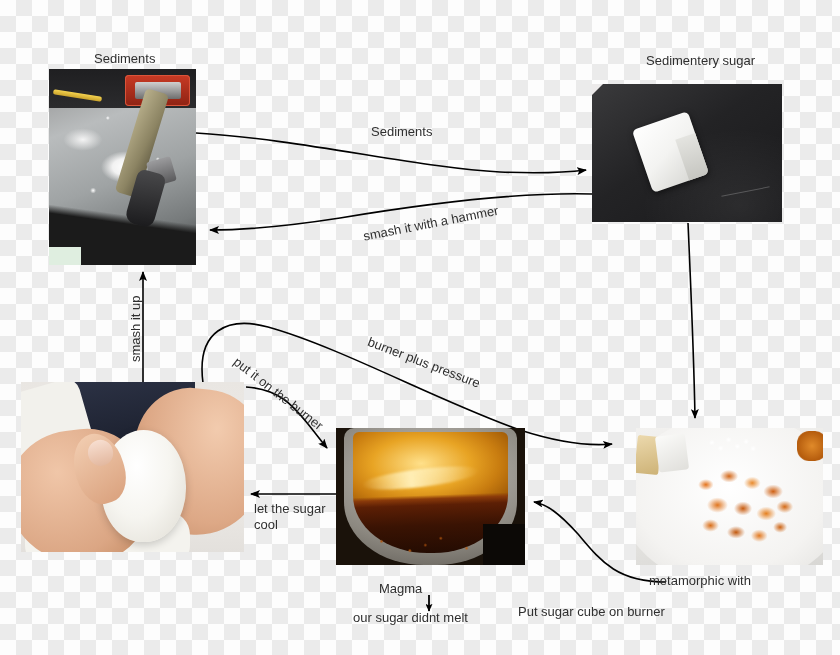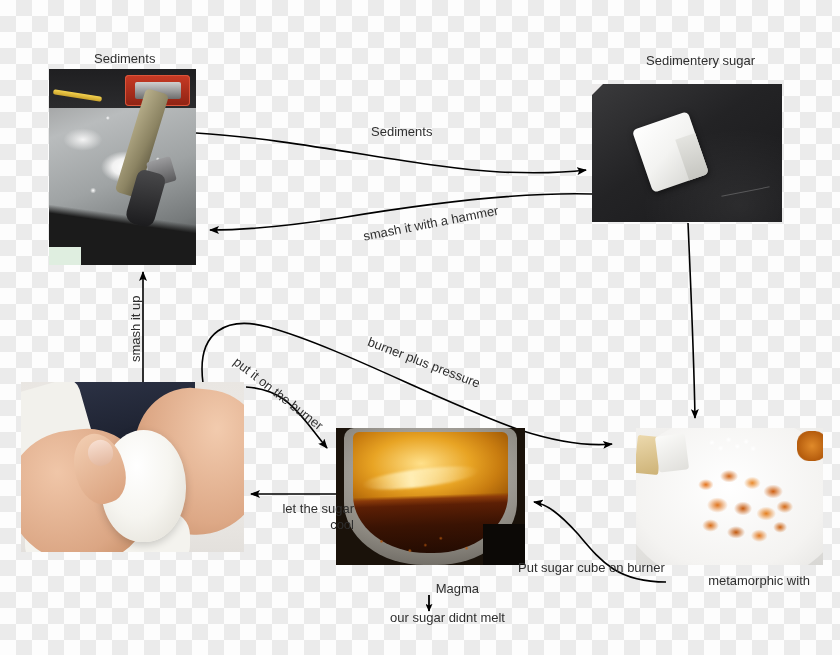--- a/index.html
+++ b/index.html
@@ -150,21 +150,21 @@
       radial-gradient(ellipse 13px 10px at 50% 50%,#c85c10,rgba(0,0,0,0) 70%),
       radial-gradient(ellipse 14px 10px at 70% 56%,#e58020,rgba(0,0,0,0) 70%),
       radial-gradient(ellipse 12px 9px at 86% 48%,#d46a16,rgba(0,0,0,0) 70%),
       radial-gradient(ellipse 12px 9px at 22% 70%,#d96e18,rgba(0,0,0,0) 70%),
       radial-gradient(ellipse 13px 9px at 44% 78%,#c2590e,rgba(0,0,0,0) 70%),
       radial-gradient(ellipse 12px 9px at 64% 82%,#e27a22,rgba(0,0,0,0) 70%),
       radial-gradient(ellipse 10px 8px at 82% 72%,#cd6414,rgba(0,0,0,0) 70%);}
 
   
   .lbl{position:absolute;color:#2f2f2f;font-size:13px;line-height:1.25;white-space:pre;}
-  .lbl.c{text-align:right;}
+  .lbl.c{text-align:left;}
   .rot{transform-origin:0 0;}
 
   svg.arrows{position:absolute;left:0;top:0;width:840px;height:655px;overflow:visible;}
 </style>
 </head>
 <body>
 
 <div id="stage">
 
   <svg class="arrows" viewBox="0 0 840 655">
@@ -258,15 +258,15 @@
 
   <div class="lbl rot" style="left:128px;top:362px;transform:rotate(-90deg);">smash it up</div>
 
   <div class="lbl rot" style="left:371px;top:334px;transform:rotate(21deg);">burner plus pressure</div>
 
   <div class="lbl rot" style="left:240px;top:354px;transform:rotate(38deg);">put it on the burner</div>
 
   <div class="lbl c" style="left:254px;top:501px;width:100px;">let the sugar
 cool</div>
 
-  <div class="lbl" style="left:518px;top:560px;">Put sugar cube on burner</div>
+  <div class="lbl" style="left:518px;top:604px;">Put sugar cube on burner</div>
 
 </div>
 
 </body></html>

